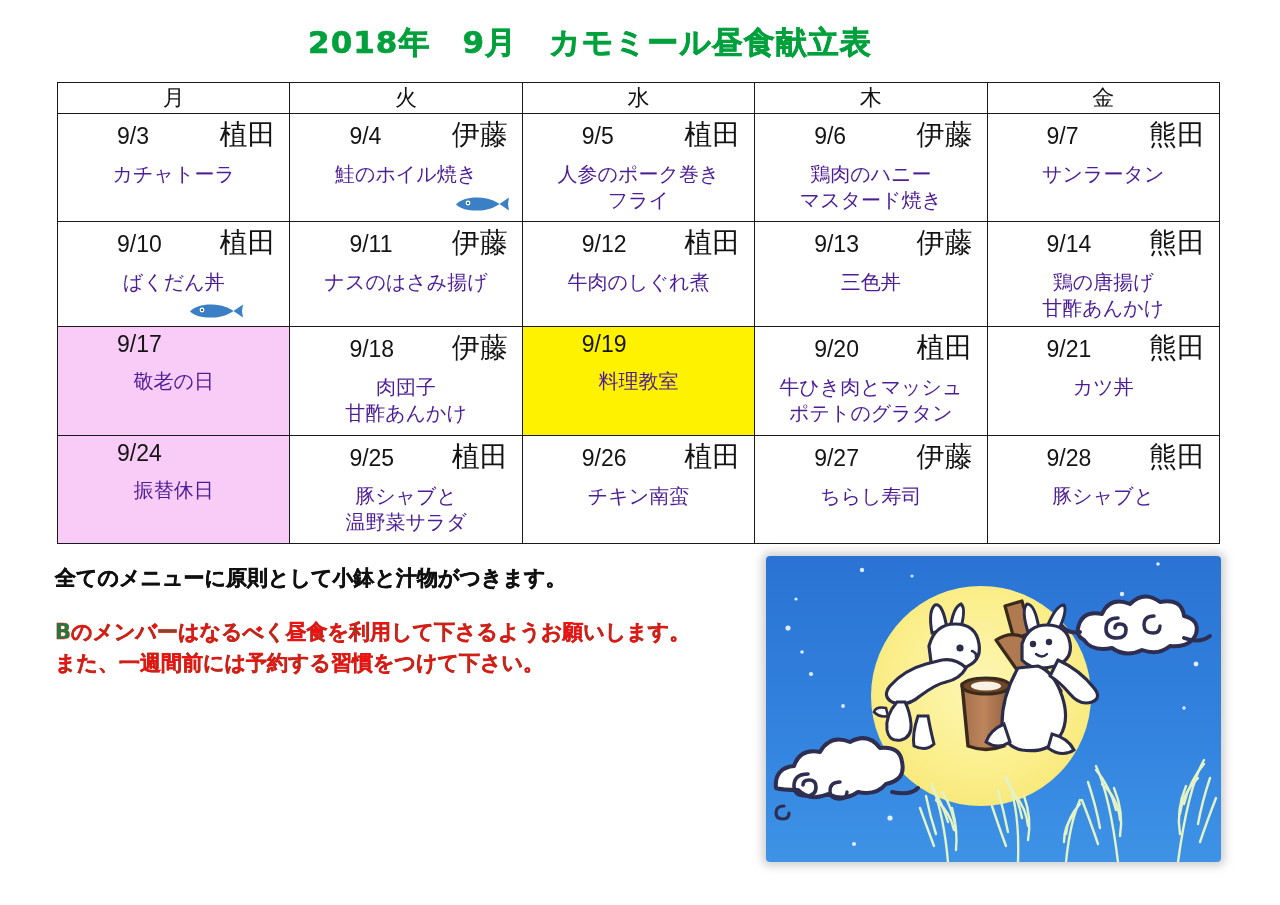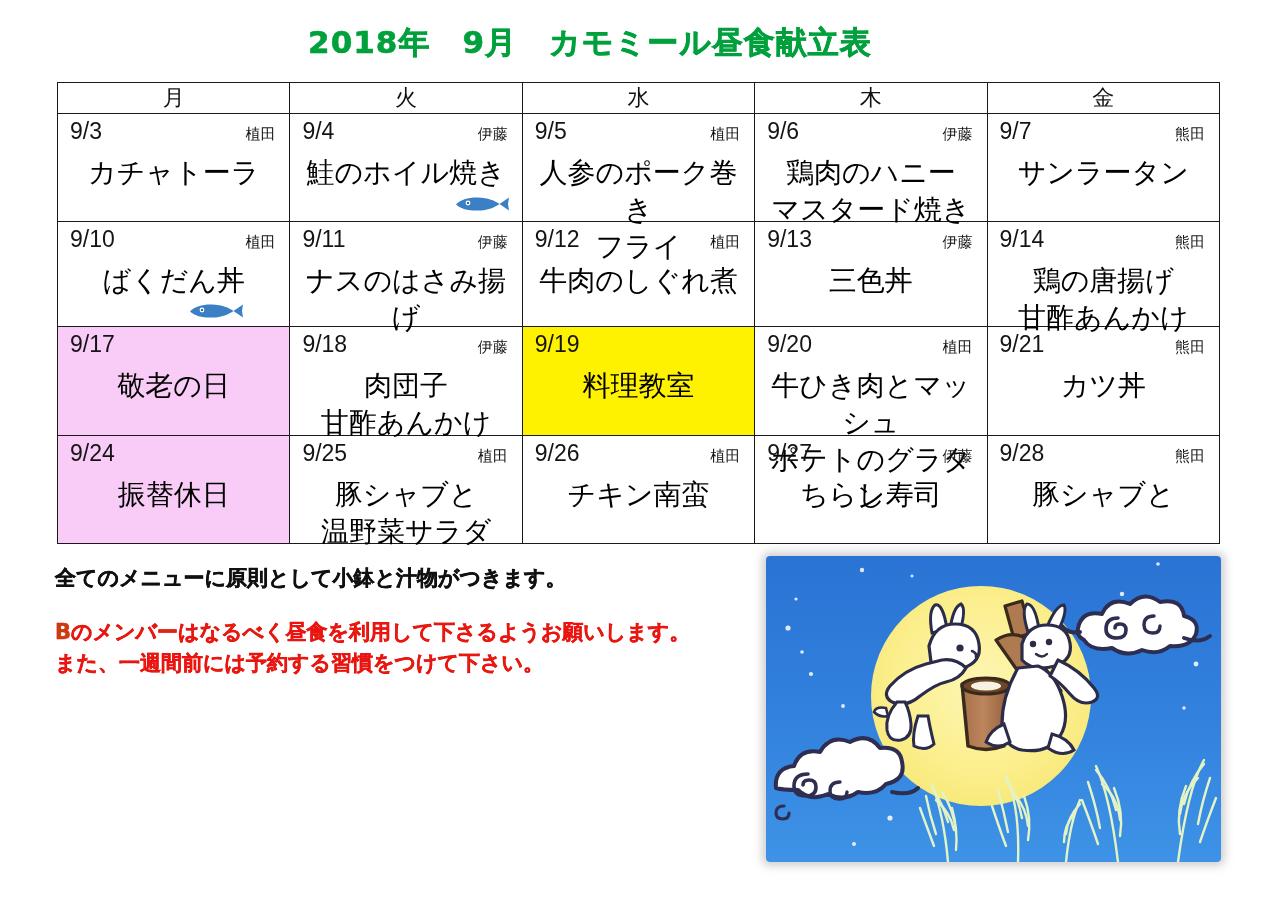--- a/index.html
+++ b/index.html
@@ -69,29 +69,29 @@
 
   .cell-head {
     display: flex;
     justify-content: space-between;
     align-items: baseline;
     font-size: 23px;
     color: #141414;
     line-height: 1.25;
     padding: 0 6px 0 4px;
   }
-  .cell-date { white-space: nowrap; }
-  .cell-cook { white-space: nowrap; font-size: 15px; }
+  .cell-date { white-space: nowrap; margin-left: 47px; }
+  .cell-cook { white-space: nowrap; font-size: 28px; }
 
   .cell-menu {
     margin-top: 9px;
     text-align: center;
-    font-size: 28px;
+    font-size: 20px;
     line-height: 1.32;
-    color: #000000;
+    color: #4c1d95;
     white-space: pre-line;
   }
 
   .fish-mark {
     position: absolute;
     right: 12px;
     bottom: 6px;
     width: 56px;
     height: 22px;
   }
@@ -123,21 +123,21 @@
   .note-block { margin-bottom: 22px; }
   .note-block:last-child { margin-bottom: 0; }
   .note-inline-fish {
     display: inline-block;
     vertical-align: middle;
     width: 66px;
     height: 22px;
     margin: 0 4px;
   }
   .note-red {
-    color: #c2410c;
+    color: #15803d;
     -webkit-text-stroke: 0.45px #ee1111;
   }
 
   
   #illustration {
     position: absolute;
     left: 766px;
     top: 556px;
     width: 455px;
     height: 306px;

